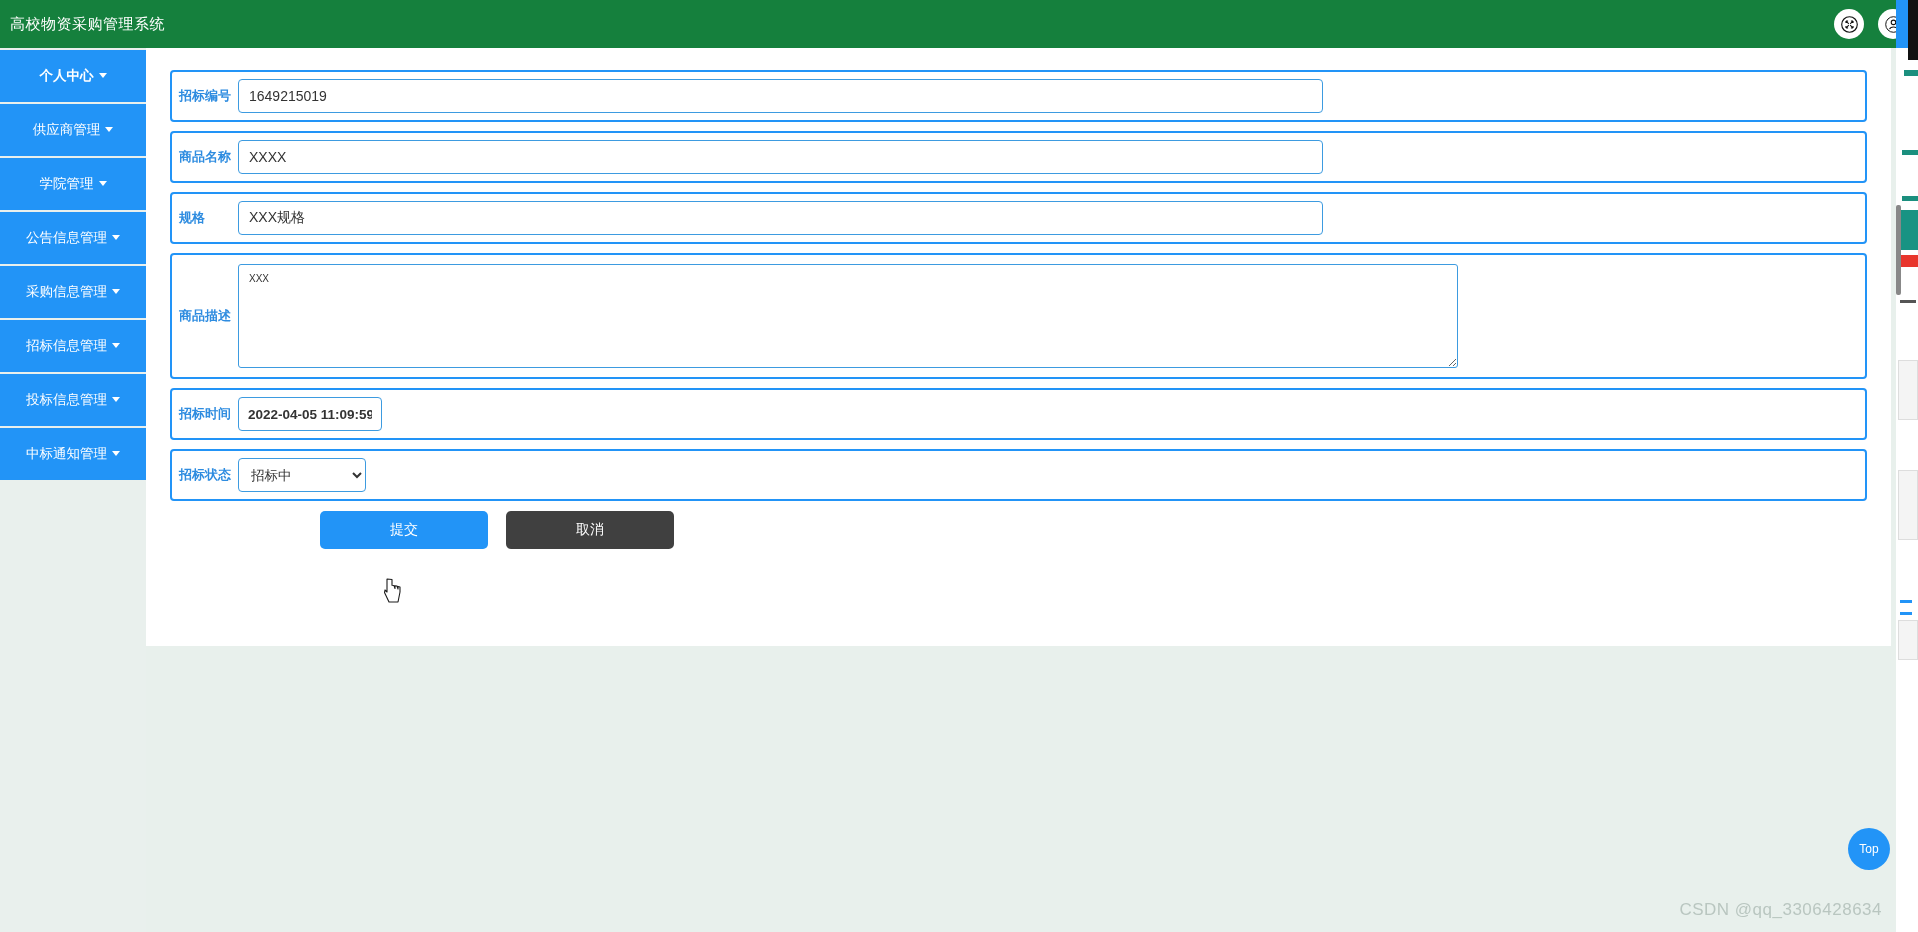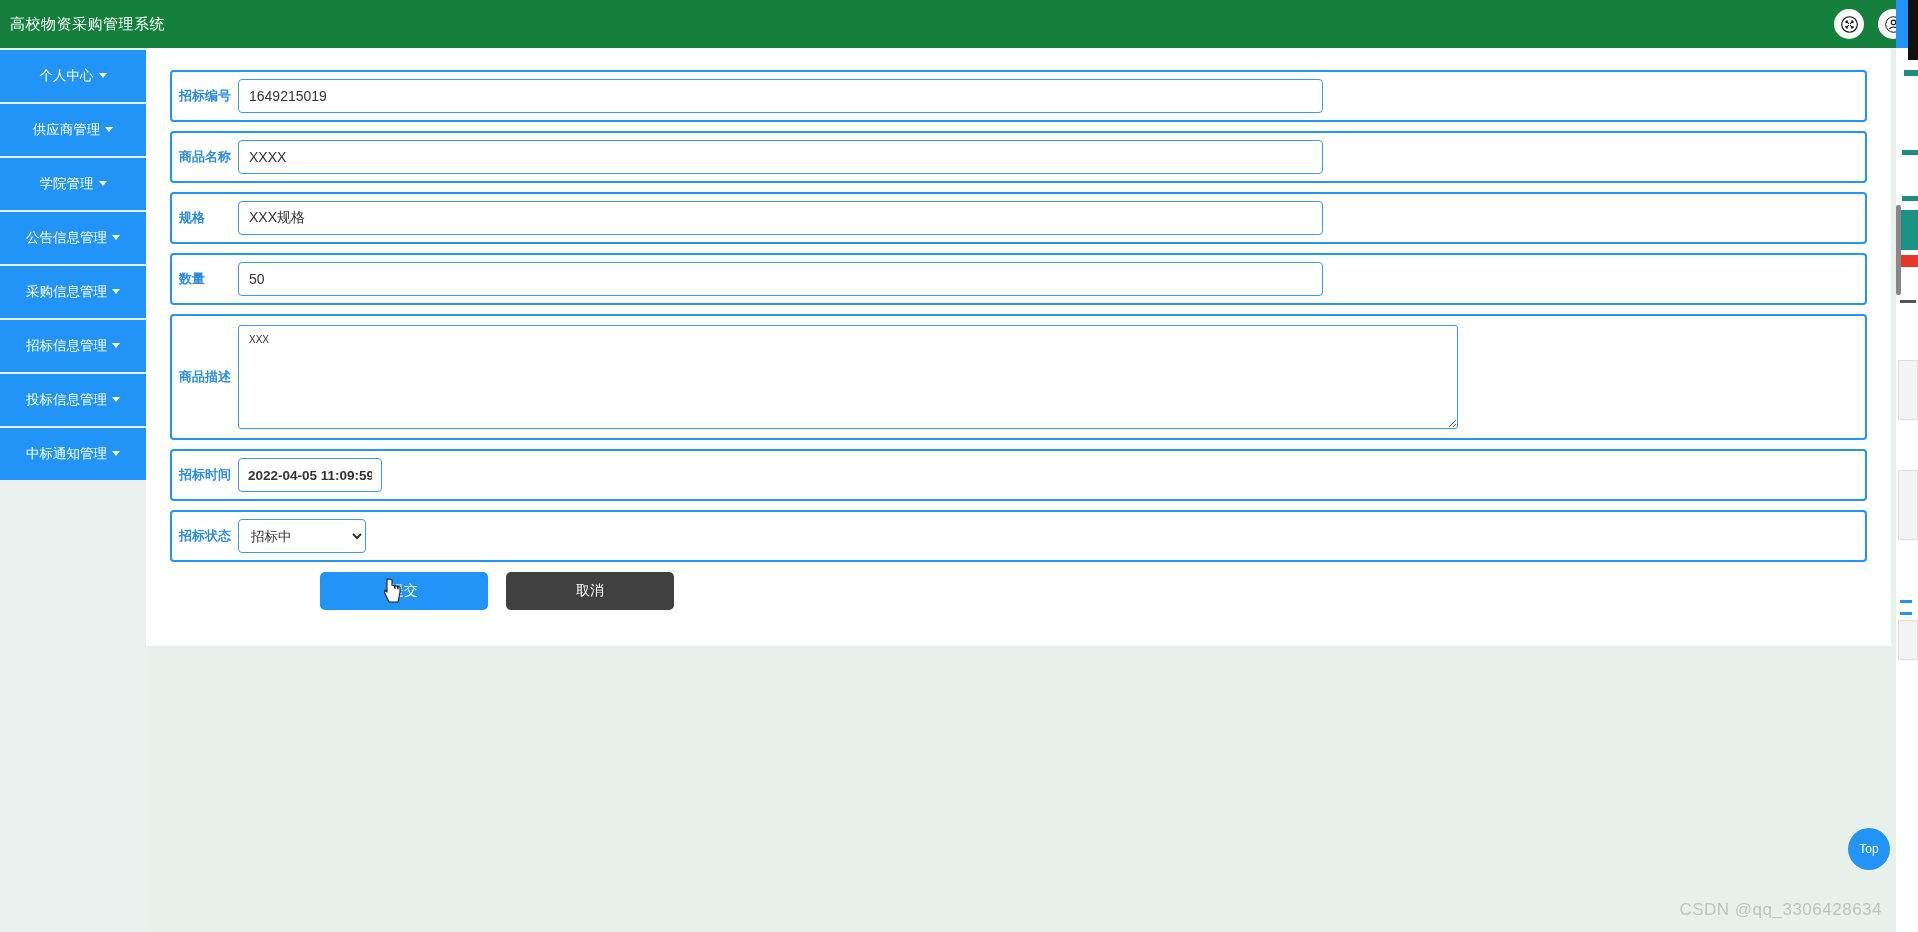--- a/index.html
+++ b/index.html
@@ -54,21 +54,21 @@
     position: relative;
     width: 146px; height: 50px;
     background: #2294f7;
     margin-bottom: 2px;
     display: flex; align-items: center; justify-content: center;
     color: #ffffff;
     font-size: 13.5px;
     cursor: pointer;
     user-select: none;
   }
-  .side-item:first-child { height: 52px; }
+  .side-item:first-child { height: 52px; font-weight: bold; }
   .side-label { white-space: nowrap; }
   .caret {
     display: inline-block;
     margin-left: 5px;
     width: 0; height: 0;
     border-left: 4px solid transparent;
     border-right: 4px solid transparent;
     border-top: 5px solid #ffffff;
     vertical-align: middle;
     position: relative; top: -1px;
@@ -316,26 +316,20 @@
         </div>
       </div>
 
       <div class="form-row">
         <div class="lbl">规格</div>
         <div class="ctl">
           <input class="text-input" type="text" value="XXX规格" style="">
         </div>
       </div>
 
-      <div class="form-row">
-        <div class="lbl">数量</div>
-        <div class="ctl">
-          <input class="text-input" type="text" value="50" style="">
-        </div>
-      </div>
 
       <div class="form-row row-desc">
         <div class="lbl">商品描述</div>
         <div class="ctl">
           <textarea class="area-input" style="">XXX</textarea>
         </div>
       </div>
 
       <div class="form-row">
         <div class="lbl">招标时间</div>

